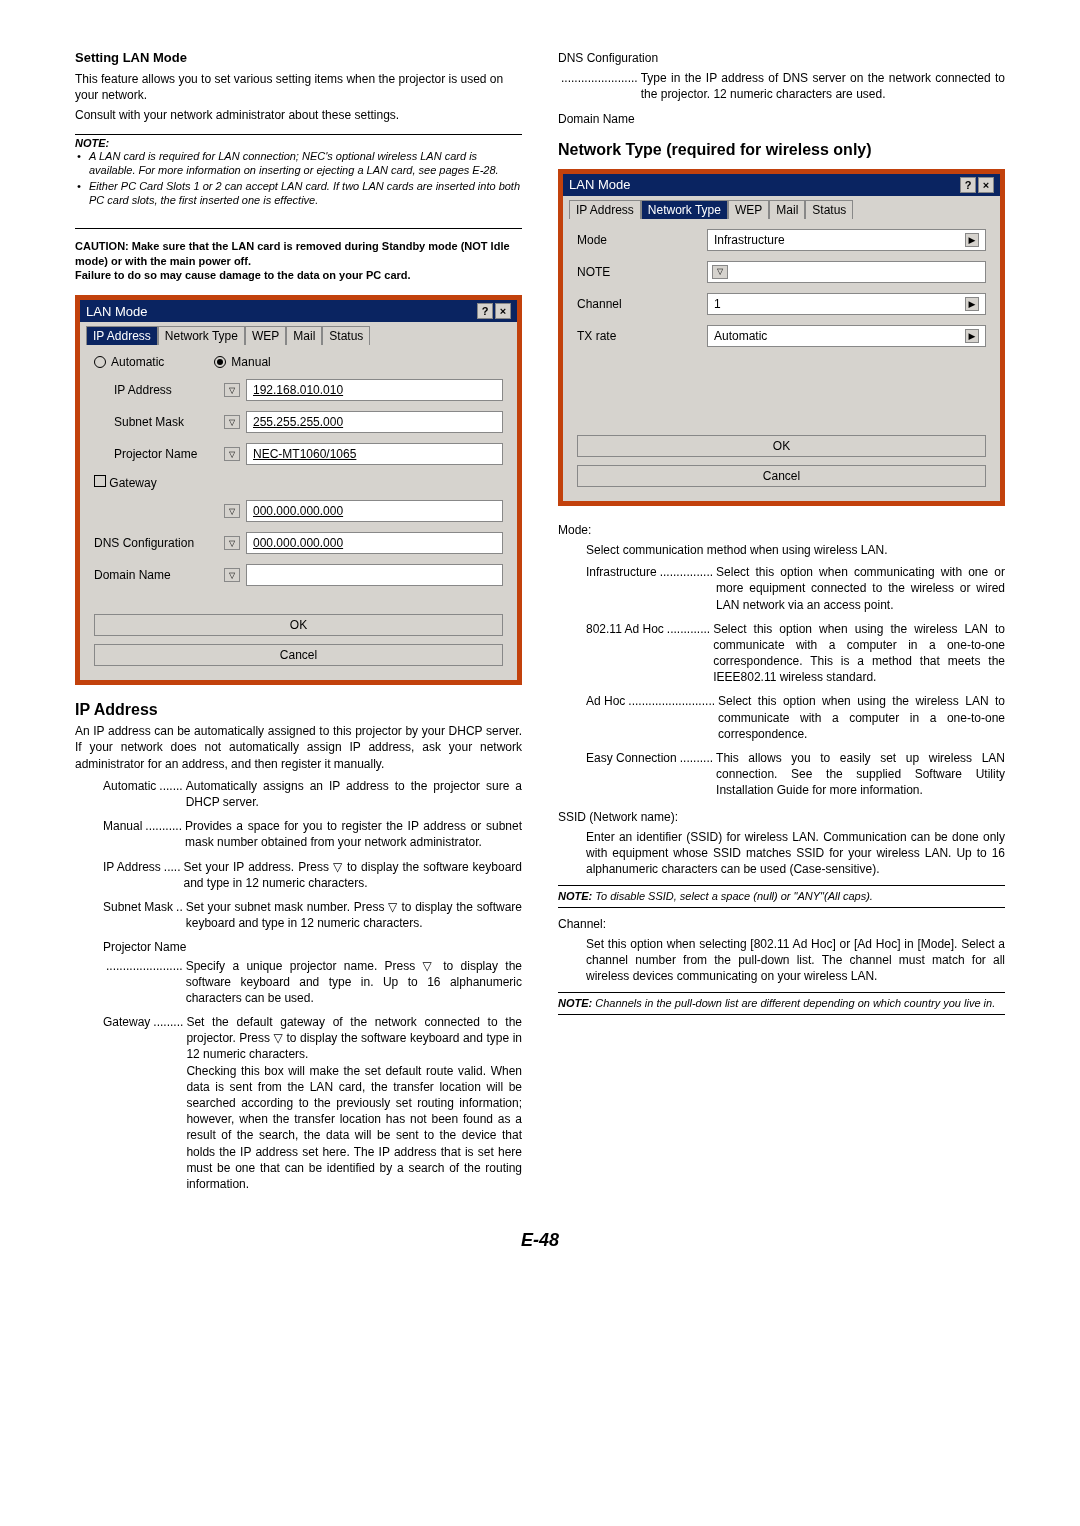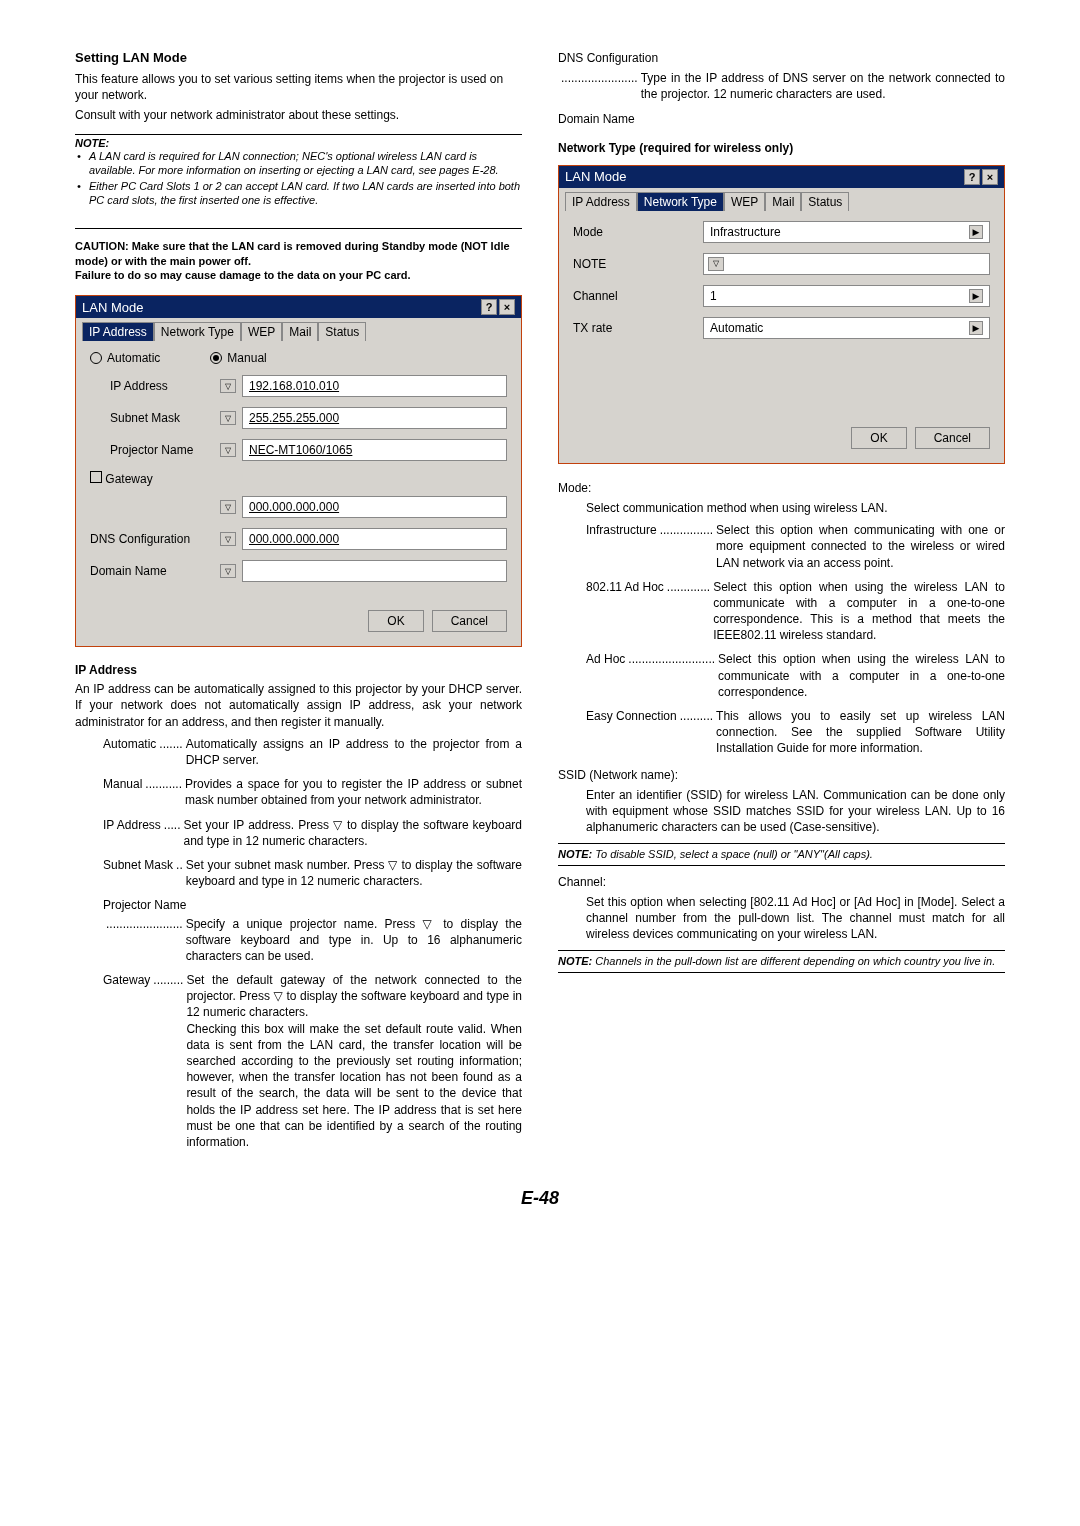--- a/index.html
+++ b/index.html
@@ -1,55 +1,55 @@
 <!DOCTYPE html>
 <html><head>
   <meta charset="utf-8">
   <style>
     * { margin: 0; padding: 0; box-sizing: border-box; }
     body { font-family: Arial, Helvetica, sans-serif; font-size: 12px; background: #fff; width: 1080px; padding: 50px 75px; color: #000; }
     .columns { display: flex; gap: 36px; }
     .col { flex: 1; }
     .h1 { font-weight: bold; font-size: 13px; margin-bottom: 6px; }
-    .h3 { font-weight: bold; font-size: 12px; margin-top: 14px; margin-bottom: 4px; }
+    .h3 { font-weight: bold; font-size: 16px; margin-top: 14px; margin-bottom: 4px; }
     .body-text { line-height: 1.35; margin-bottom: 4px; }
     .note-header { font-weight: bold; font-style: italic; font-size: 11px; border-top: 1px solid #000; margin-top: 10px; padding-top: 2px; }
     .note-list { list-style: none; padding-left: 14px; font-style: italic; font-size: 11px; line-height: 1.3; border-bottom: 1px solid #000; padding-bottom: 18px; margin-bottom: 10px; }
     .note-list li { position: relative; margin-bottom: 2px; }
     .note-list li:before { content: "•"; position: absolute; left: -12px; }
     .note-box { border-top: 1px solid #000; border-bottom: 1px solid #000; font-style: italic; font-size: 11px; padding: 3px 0; margin: 8px 0; line-height: 1.3; }
     .note-box .np { font-weight: bold; }
     .caution { font-weight: bold; font-size: 11px; line-height: 1.35; margin-bottom: 12px; }
     .def-list { padding-left: 28px; margin-top: 6px; }
     .def-row { display: flex; margin-bottom: 8px; line-height: 1.35; }
     .def-term { flex-shrink: 0; }
     .def-dots { flex-shrink: 0; padding: 0 3px; }
     .def-desc { flex: 1; text-align: justify; }
     .def-sub { padding-left: 28px; margin-top: 4px; }
     .page-num { font-weight: bold; font-style: italic; text-align: center; font-size: 18px; margin-top: 30px; }
 
     
-    .dlg { border: 1px solid #c2410c; margin: 10px 0 16px 0; background: #d6d3ce; width: 100%; }
+    .dlg { border: 5px solid #c2410c; margin: 10px 0 16px 0; background: #d6d3ce; width: 100%; }
     .dlg-title { background: #0a2461; color: #fff; padding: 3px 6px; font-size: 13px; display: flex; justify-content: space-between; align-items: center; }
     .dlg-title-btns { display: flex; gap: 2px; }
     .dlg-title-btn { background: #d6d3ce; color: #000; width: 16px; height: 16px; display: flex; align-items: center; justify-content: center; font-weight: bold; font-size: 11px; border: 1px solid #888; }
     .dlg-tabs { display: flex; padding: 4px 6px 0 6px; font-size: 12px; }
     .dlg-tab { padding: 2px 6px; border: 1px solid #888; border-bottom: none; background: #d6d3ce; position: relative; }
     .dlg-tab.active { background: #0a2461; color: #fff; }
     .dlg-body { padding: 10px 14px; background: #d6d3ce; display: flex; flex-direction: column; }
     .dlg-row { display: flex; align-items: center; margin-bottom: 10px; }
     .dlg-label { flex: 0 0 130px; font-size: 12px; }
     .dlg-field { flex: 1; background: #fff; border: 1px solid #888; padding: 2px 6px; display: flex; align-items: center; justify-content: space-between; height: 22px; }
     .dlg-field .val { text-decoration: underline; }
     .dlg-radio { display: flex; gap: 50px; margin-bottom: 10px; }
     .dlg-radio label { display: flex; align-items: center; gap: 5px; }
     .radio { width: 12px; height: 12px; border-radius: 50%; border: 1px solid #000; display: inline-flex; align-items: center; justify-content: center; }
     .radio.checked:after { content: ""; width: 6px; height: 6px; background: #000; border-radius: 50%; }
     .checkbox { width: 12px; height: 12px; border: 1px solid #000; display: inline-block; }
-    .dlg-footer { display: flex; justify-content: flex-end; padding: 8px 14px 14px 14px; gap: 8px; }
+    .dlg-footer { display: flex; justify-content: flex-end; padding: 8px 14px 14px 14px; gap: 8px; flex-direction: column; }
     .dlg-btn { border: 1px solid #888; background: #d6d3ce; padding: 3px 18px; font-size: 12px; cursor: pointer; }
     .dropdown-icon { width: 14px; height: 14px; background: #d6d3ce; border: 1px solid #888; display: inline-flex; align-items: center; justify-content: center; font-size: 9px; }
     .kbd-icon { width: 16px; height: 14px; background: #d6d3ce; border: 1px solid #888; display: inline-flex; align-items: center; justify-content: center; font-size: 8px; margin-right: 6px; }
     .dlg-spacer { height: 60px; }
   </style>
 </head>
 <body>
 
 <div class="columns">
 
@@ -143,21 +143,21 @@
       </div>
     </div>
 
     <div class="h3">IP Address</div>
     <div class="body-text" style="text-align: justify;">An IP address can be automatically assigned to this projector by your DHCP server. If your network does not automatically assign IP address, ask your network administrator for an address, and then register it manually.</div>
 
     <div class="def-list">
       <div class="def-row">
         <span class="def-term">Automatic</span>
         <span class="def-dots">.......</span>
-        <span class="def-desc">Automatically assigns an IP address to the projector from a DHCP server.</span>
+        <span class="def-desc">Automatically assigns an IP address to the projector sure a DHCP server.</span>
       </div>
       <div class="def-row">
         <span class="def-term">Manual</span>
         <span class="def-dots">...........</span>
         <span class="def-desc">Provides a space for you to register the IP address or subnet mask number obtained from your network administrator.</span>
       </div>
       <div class="def-row">
         <span class="def-term">IP Address</span>
         <span class="def-dots">.....</span>
         <span class="def-desc">Set your IP address. Press ▽ to display the software keyboard and type in 12 numeric characters.</span>

